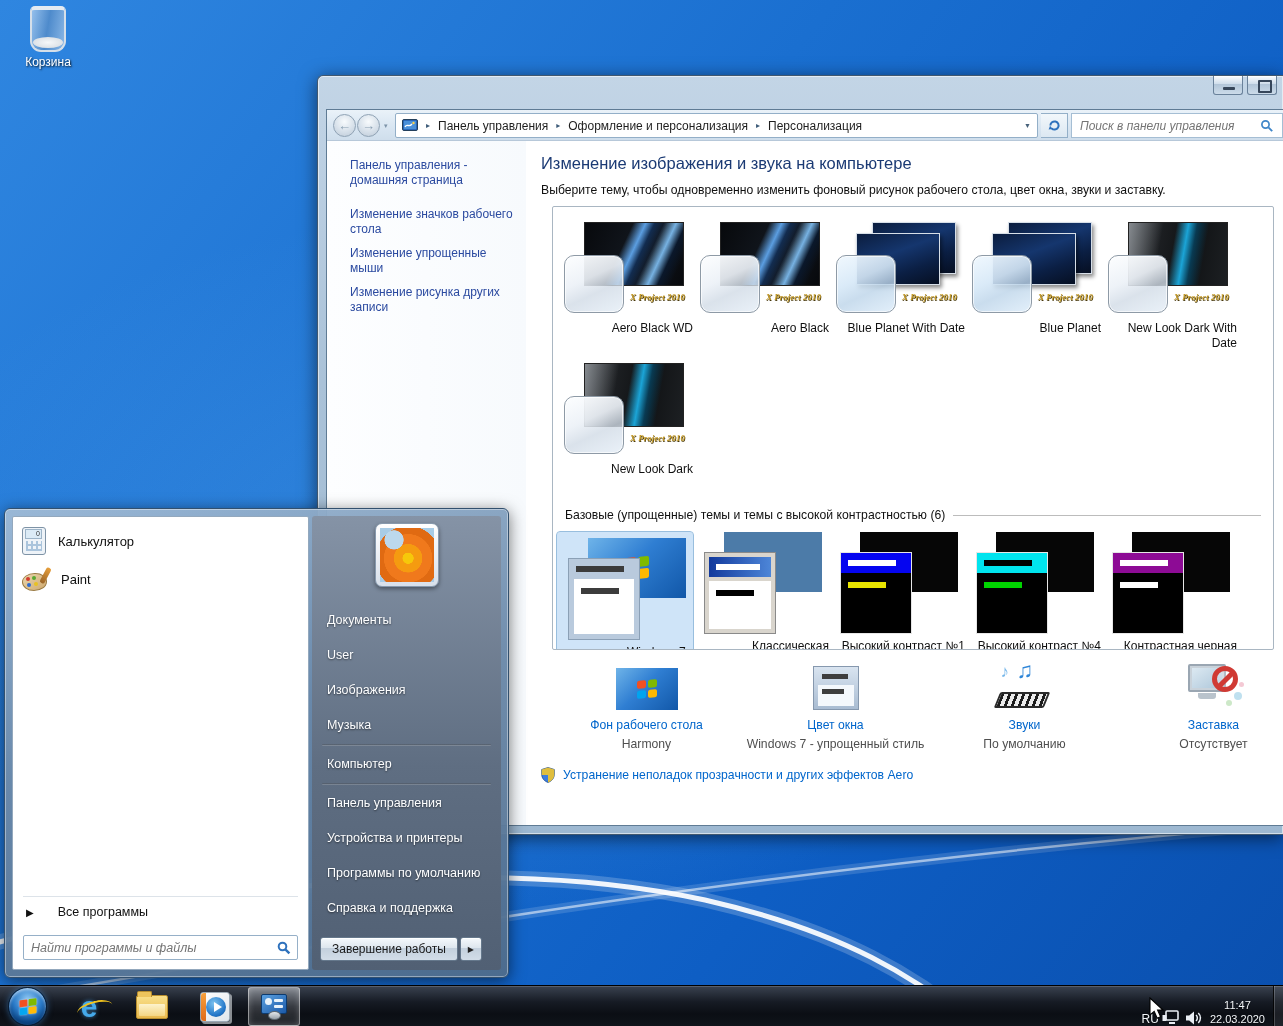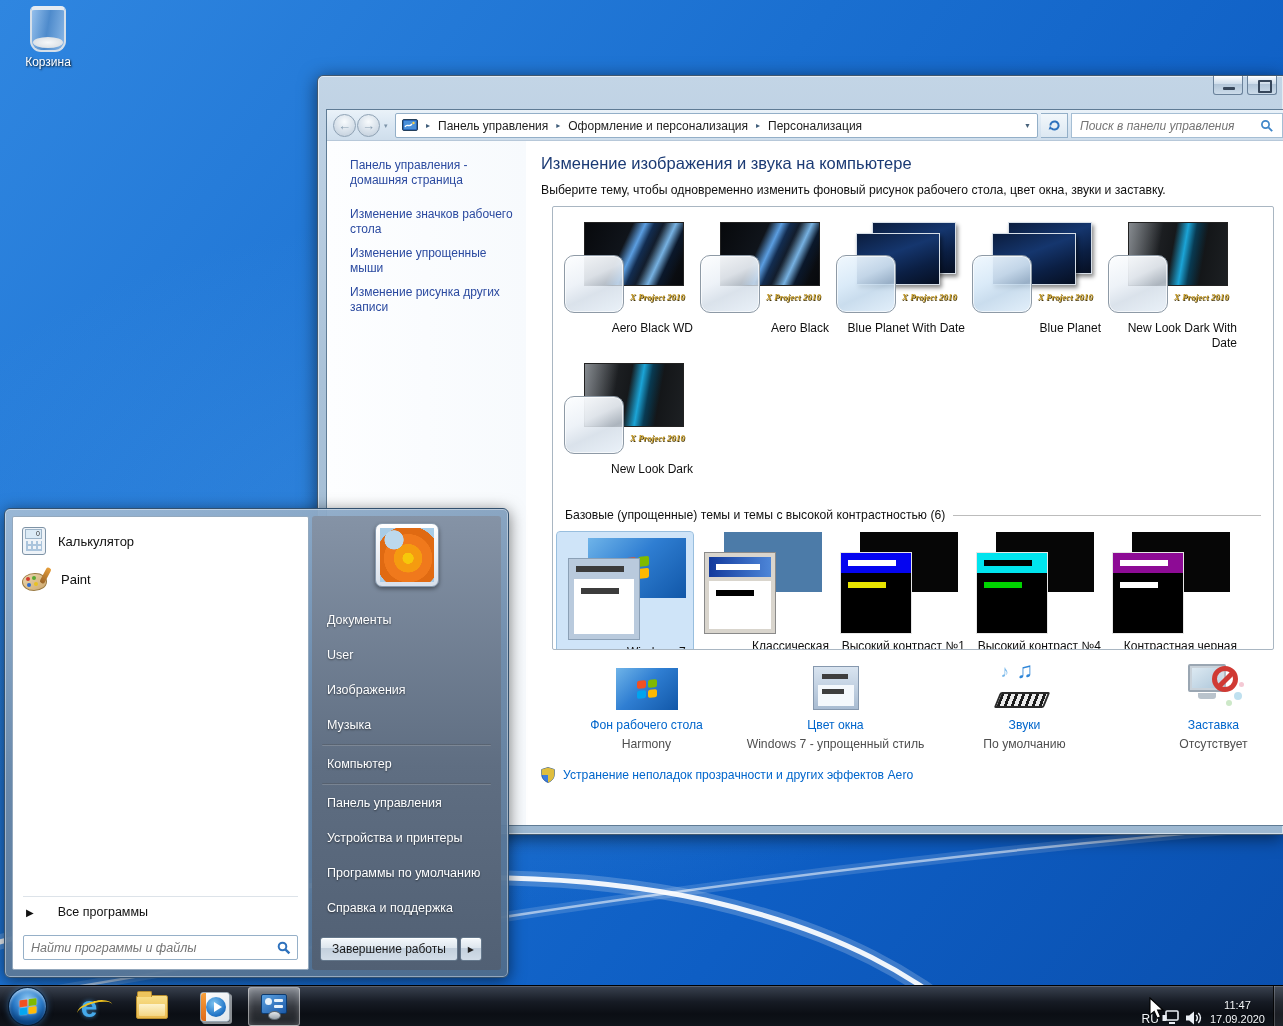--- a/index.html
+++ b/index.html
@@ -635,21 +635,21 @@
       <rect x="7" y="12" width="6" height="2" fill="#e9eef4"></rect>
       <rect x="0.5" y="5" width="4" height="6" fill="#e9eef4"></rect>
     </svg>
     <svg width="18" height="16">
       <path d="M1,5.5 h3.2 L9,1.5 v13 L4.2,10.5 H1 Z" fill="#e9eef4"></path>
       <path d="M11,5 a4,4 0 0 1 0,6" fill="none" stroke="#e9eef4" stroke-width="1.5"></path>
       <path d="M13.3,3 a7,7 0 0 1 0,10" fill="none" stroke="#e9eef4" stroke-width="1.5"></path>
     </svg>
     <div class="tray-clock">
       <div>11:47</div>
-      <div>17.09.2020</div>
+      <div>22.03.2020</div>
     </div>
   </div>
   <div class="show-desktop"></div>
 </div>
 
 <svg id="cursor" width="16" height="23" viewBox="0 0 16 23">
   <path d="M1,1 L1,18 L5.2,14.4 L8.2,21.2 L11.6,19.7 L8.6,13 L14,13 Z" fill="#fff" stroke="#000" stroke-width="1.1"></path>
 </svg>
 
 </body></html>

